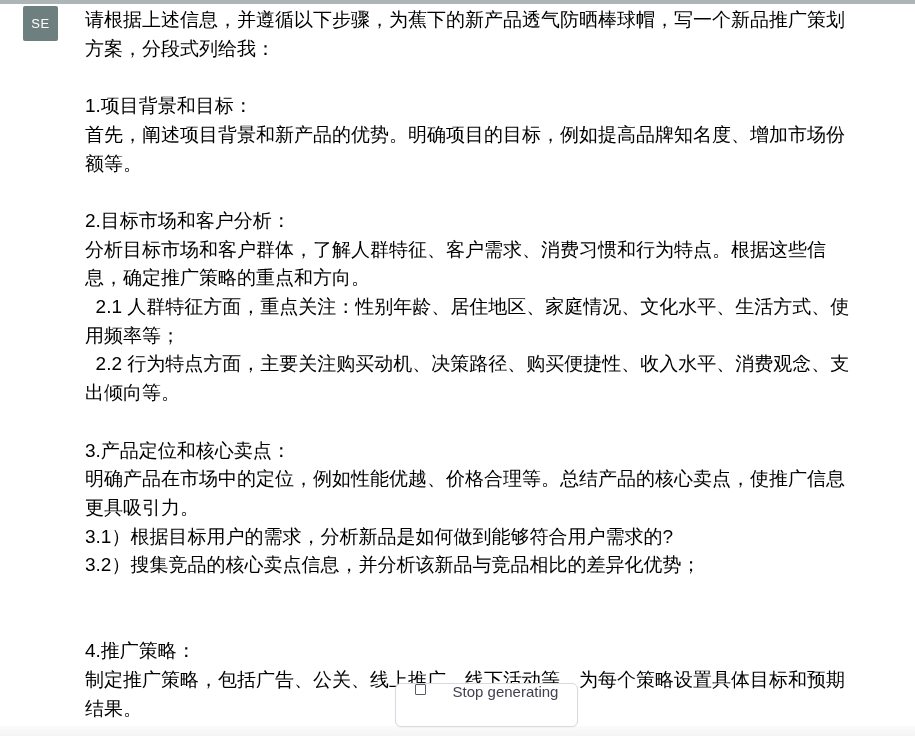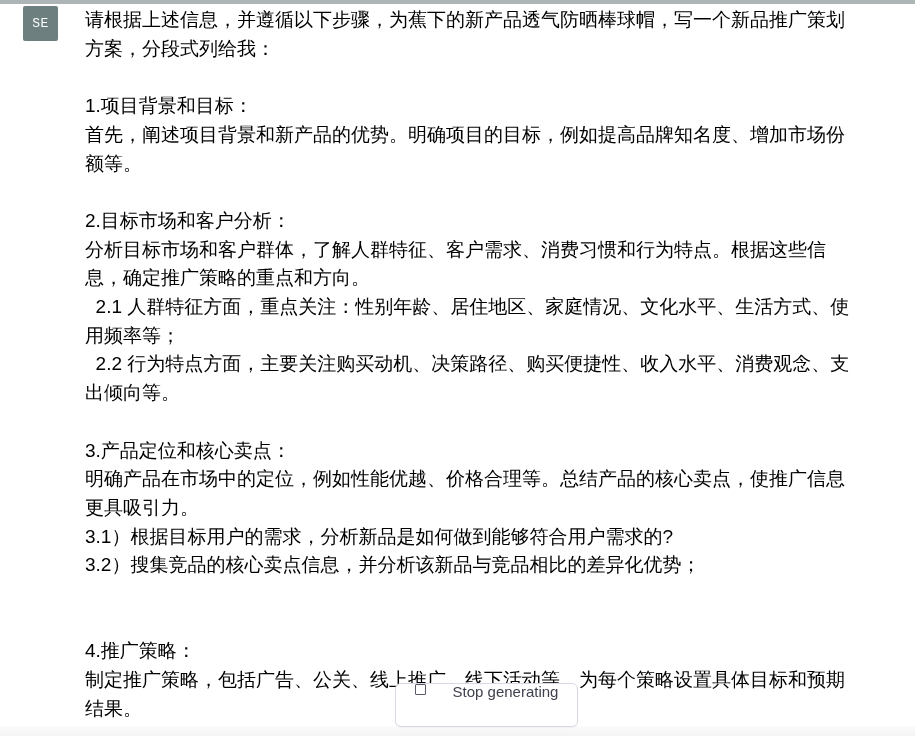--- a/index.html
+++ b/index.html
@@ -30,21 +30,20 @@
     left: 23px; top: 6px;
     width: 35px; height: 35px;
     background: #6e7f80;
     color: #ffffff;
     border-radius: 2px;
     display: flex;
     align-items: center;
     justify-content: center;
     font-size: 13px;
     letter-spacing: 0.5px;
-    font-family: Liberation Mono, monospace;
   }
   .message-text {
     position: absolute;
     left: 85px; top: 6px;
     width: 778px;
     font-size: 19px;
     line-height: 28.7px;
     color: #000000;
     white-space: pre-wrap;
     word-break: break-word;

